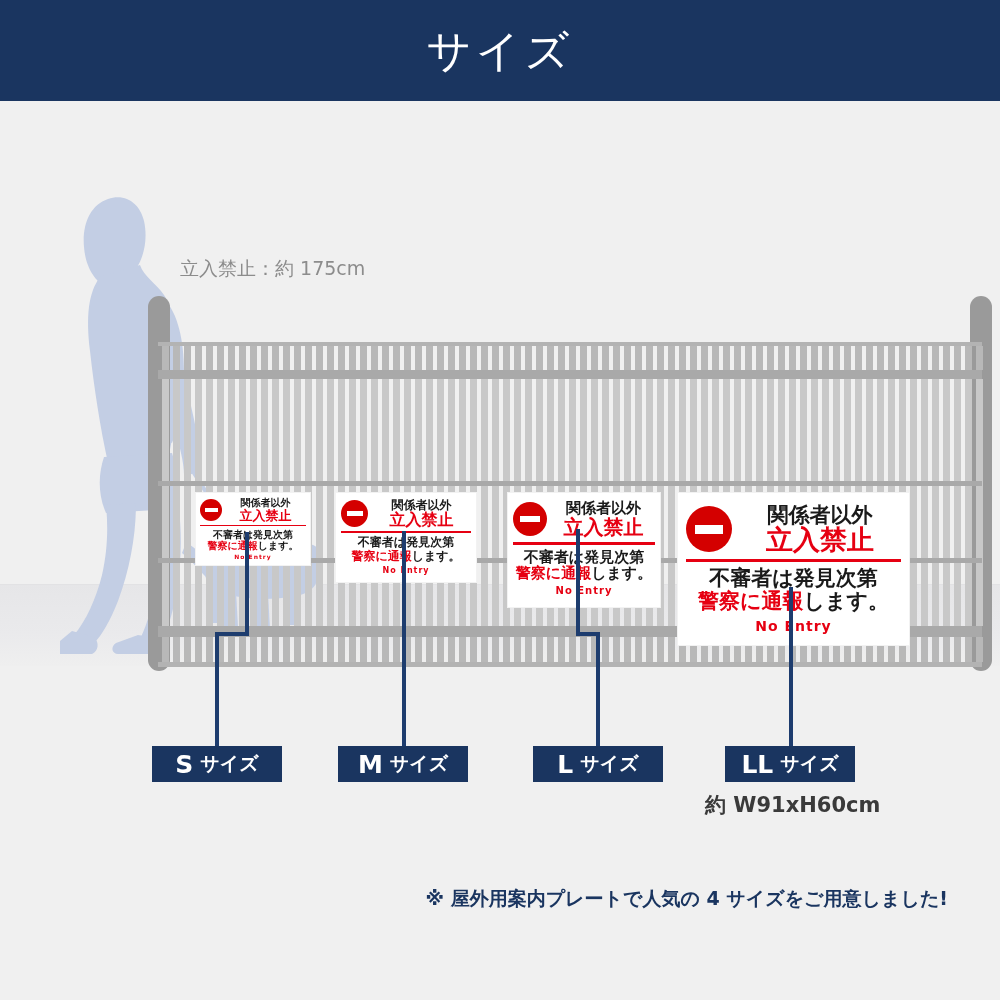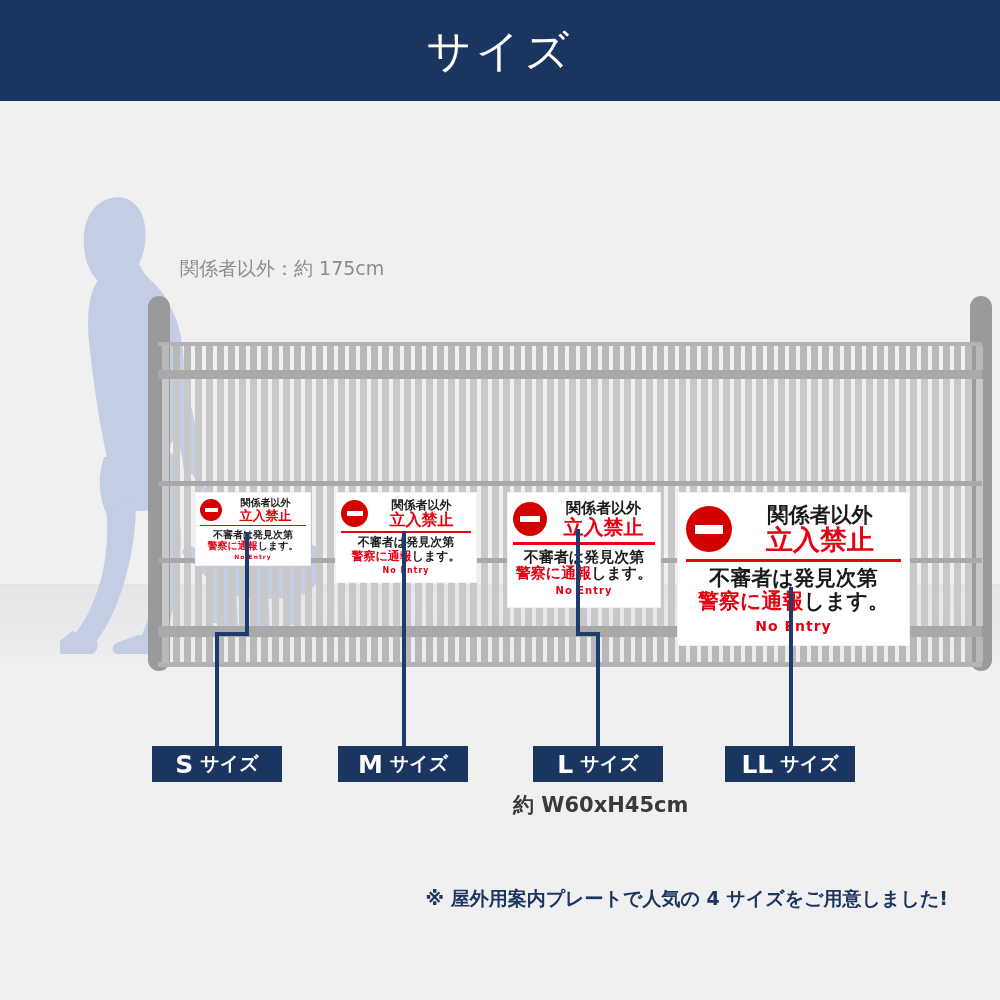--- a/index.html
+++ b/index.html
@@ -153,21 +153,21 @@
 
       <path d="M150 372 C140 362 132 354 126 352 L122 362 C130 368 138 378 146 386 Z"></path>
 
       <path d="M164 400 L176 400 L178 436 L164 436 Z"></path>
       <path d="M196 402 L208 402 L210 438 L196 438 Z"></path>
       <path d="M226 398 L238 398 L240 434 L226 434 Z"></path>
       <path d="M150 396 L160 396 L162 432 L150 432 Z"></path>
     </g>
   </svg>
 
-  <div id="person-label">関係者以外：約 175cm</div>
+  <div id="person-label">立入禁止：約 175cm</div>
 
   <div id="fence">
 
     <div class="post" style="left:8px;top:0px;height:375px;"></div>
 
     <div class="post" style="left:830px;top:0px;height:375px;"></div>
 
     <div class="railband" style="left:18px;top:46px;width:824px;height:4px;"></div>
     <div id="combTop">
         <div class="barcomb" style="left: 22px; top: 50px; width: 7px; height: 24px;"></div>
@@ -498,21 +498,21 @@
 
   <div class="size-badge" style="left:338px;top:645px;width:130px;">
     <span class="letter">M</span>
     <span class="jp">サイズ</span>
   </div>
 
   <div class="size-badge" style="left:533px;top:645px;width:130px;">
     <span class="letter">L</span>
     <span class="jp">サイズ</span>
   </div>
-  <div class="size-dim" style="left:513px;top:690px;width:170px;">約 W60xH45cm</div>
 
   <div class="size-badge" style="left:725px;top:645px;width:130px;">
     <span class="letter">LL</span>
     <span class="jp">サイズ</span>
   </div>
+  <div class="size-dim" style="left:705px;top:690px;width:170px;">約 W91xH60cm</div>
 
   <div id="footnote">※ 屋外用案内プレートで人気の 4 サイズをご用意しました!</div>
 </div>
 
 </body></html>

